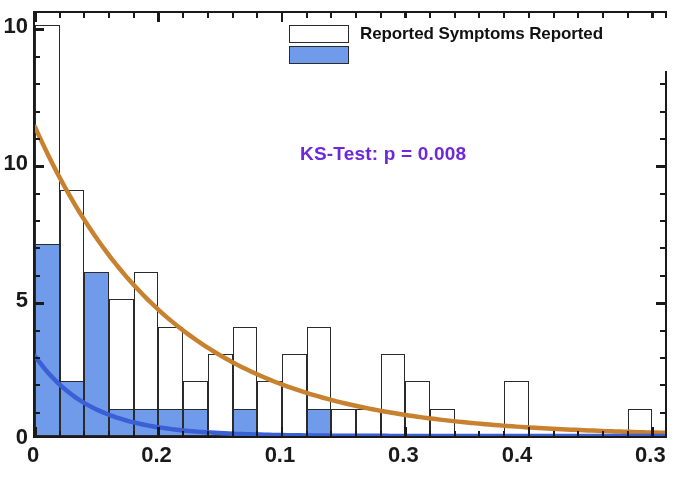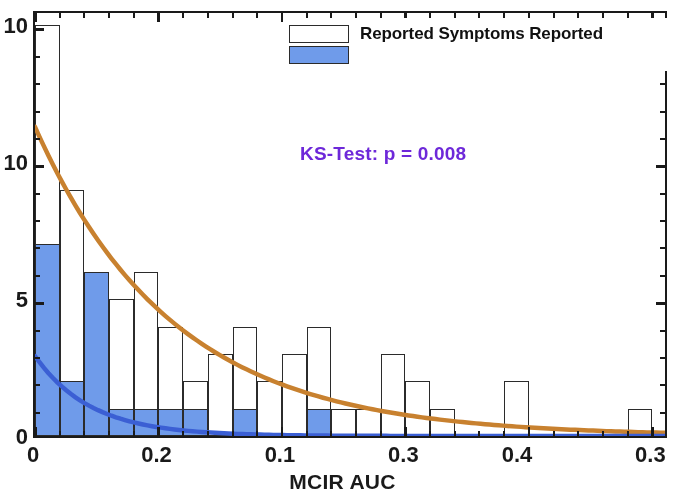--- a/index.html
+++ b/index.html
@@ -230,21 +230,20 @@
     </div>
   <div id="xtick-labels">
       <div class="xtick-label" style="left: 3px; width: 60px; top: 444px;">0</div>
       <div class="xtick-label" style="left: 126.466px; width: 60px; top: 444px;">0.2</div>
       <div class="xtick-label" style="left: 249.933px; width: 60px; top: 444px;">0.1</div>
       <div class="xtick-label" style="left: 373.399px; width: 60px; top: 444px;">0.3</div>
       <div class="xtick-label" style="left: 487px; width: 60px; top: 444px;">0.4</div>
       <div class="xtick-label" style="left: 620.332px; width: 60px; top: 444px;">0.3</div>
     </div>
 
-  <div id="xaxis-title">MCIR AUC</div>
 
   <div id="legend">
     <div class="legend-row">
       <span class="legend-swatch" id="sw0"></span>
       <span class="legend-label">Reported Symptoms Reported</span>
     </div>
     <div class="legend-row">
       <span class="legend-swatch" id="sw1" style="background: rgb(111, 155, 234);"></span>
     </div>
   </div>

